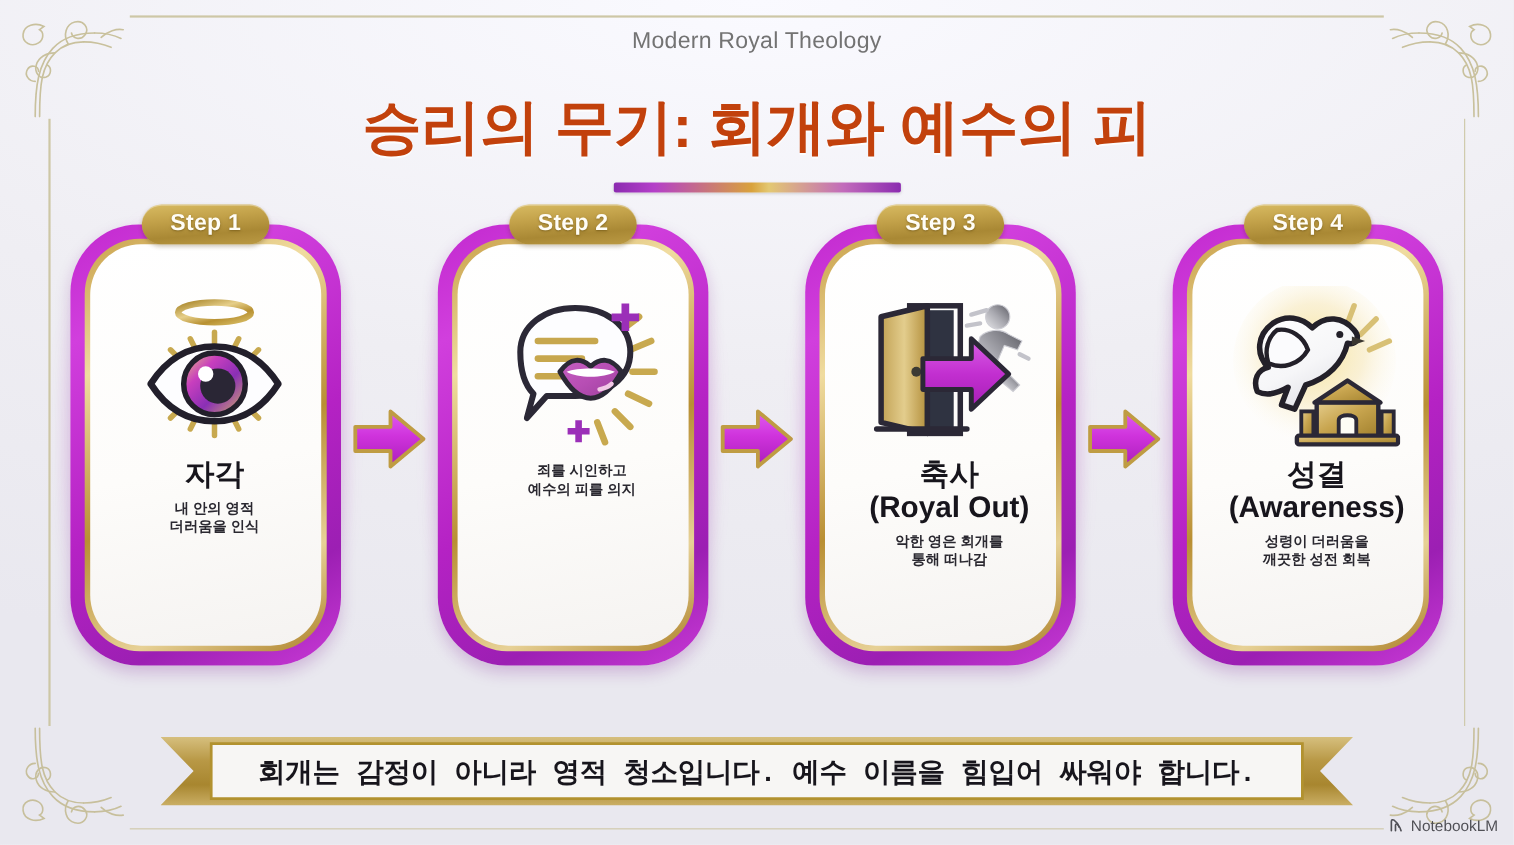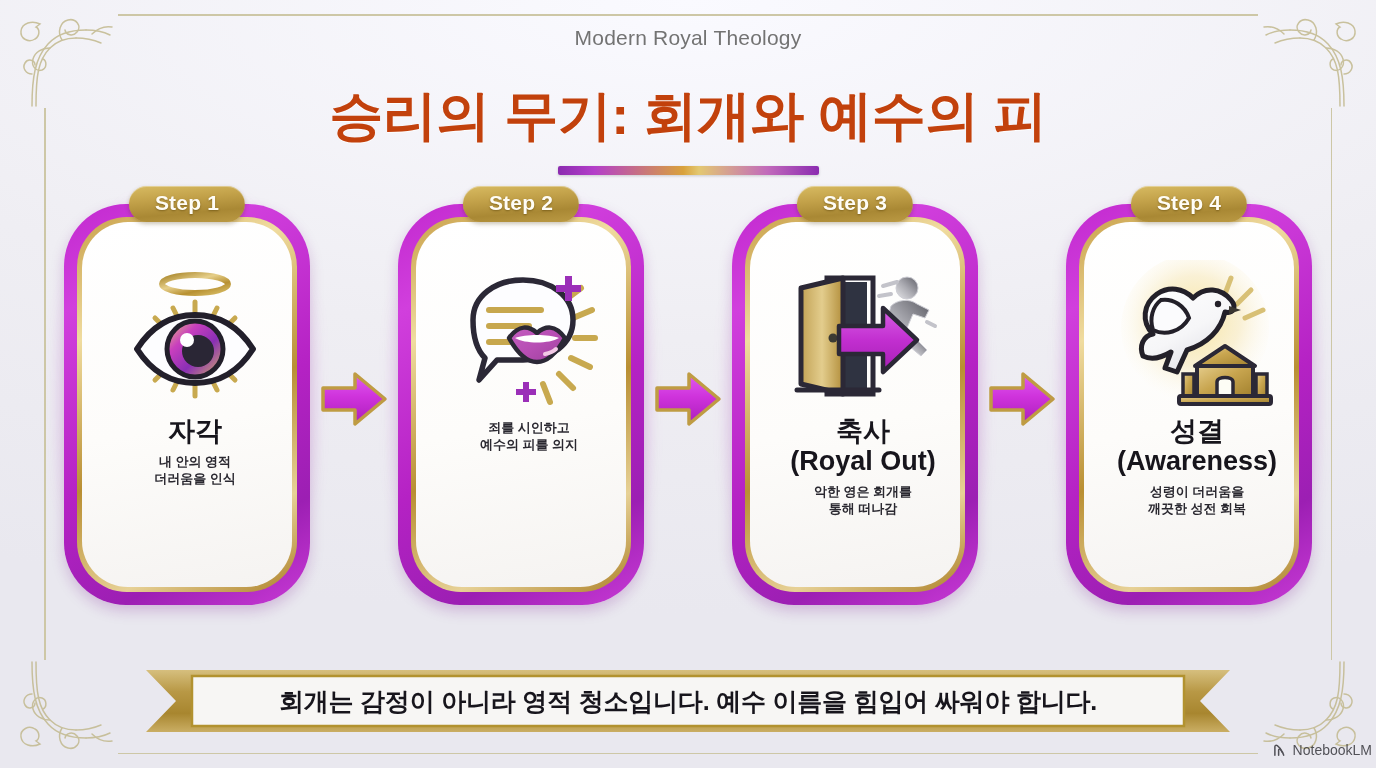--- a/index.html
+++ b/index.html
@@ -113,32 +113,33 @@
   .card-desc span{ display:block; }
 
   
   .arrow{ flex:0 0 58px; height:425px; position:relative; }
   .arrow svg{ position:absolute; top:178px; left:-6px; }
 
   
   #footer{
     position:absolute; left:146px; right:146px; top:668px; height:66px;
     z-index:3;
+    font-family:Liberation Mono, monospace;
   }
   #footer svg{ position:absolute; inset:0; }
   #footer-text{
     position:absolute; inset:0;
     display:flex; align-items:center; justify-content:center;
     font-size:25px; font-weight:700; color:#17151c;
     letter-spacing:-.2px;
   }
 
   
   #watermark{
-    position:absolute; right:4px; bottom:10px; z-index:5;
+    position:absolute; right:14px; bottom:10px; z-index:5;
     display:flex; align-items:center; gap:5px;
     color:#3c3c42; font-size:14px; opacity:.88;
   }
 </style>
 </head>
 <body>
 
 <div id="bg-wash"></div>
 
 <div id="frame">

